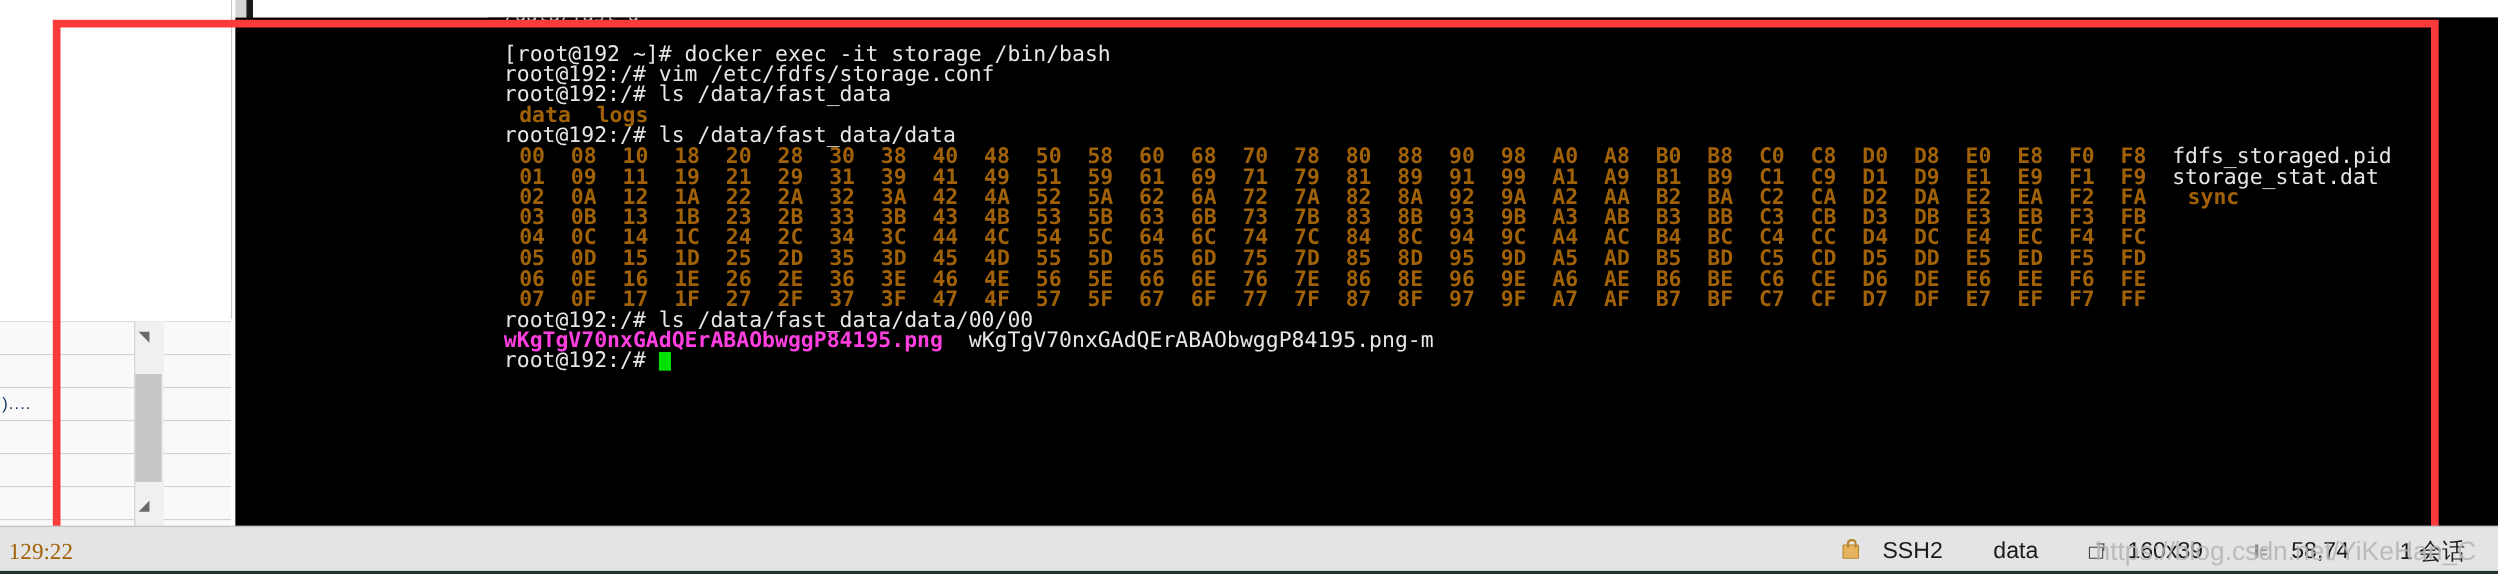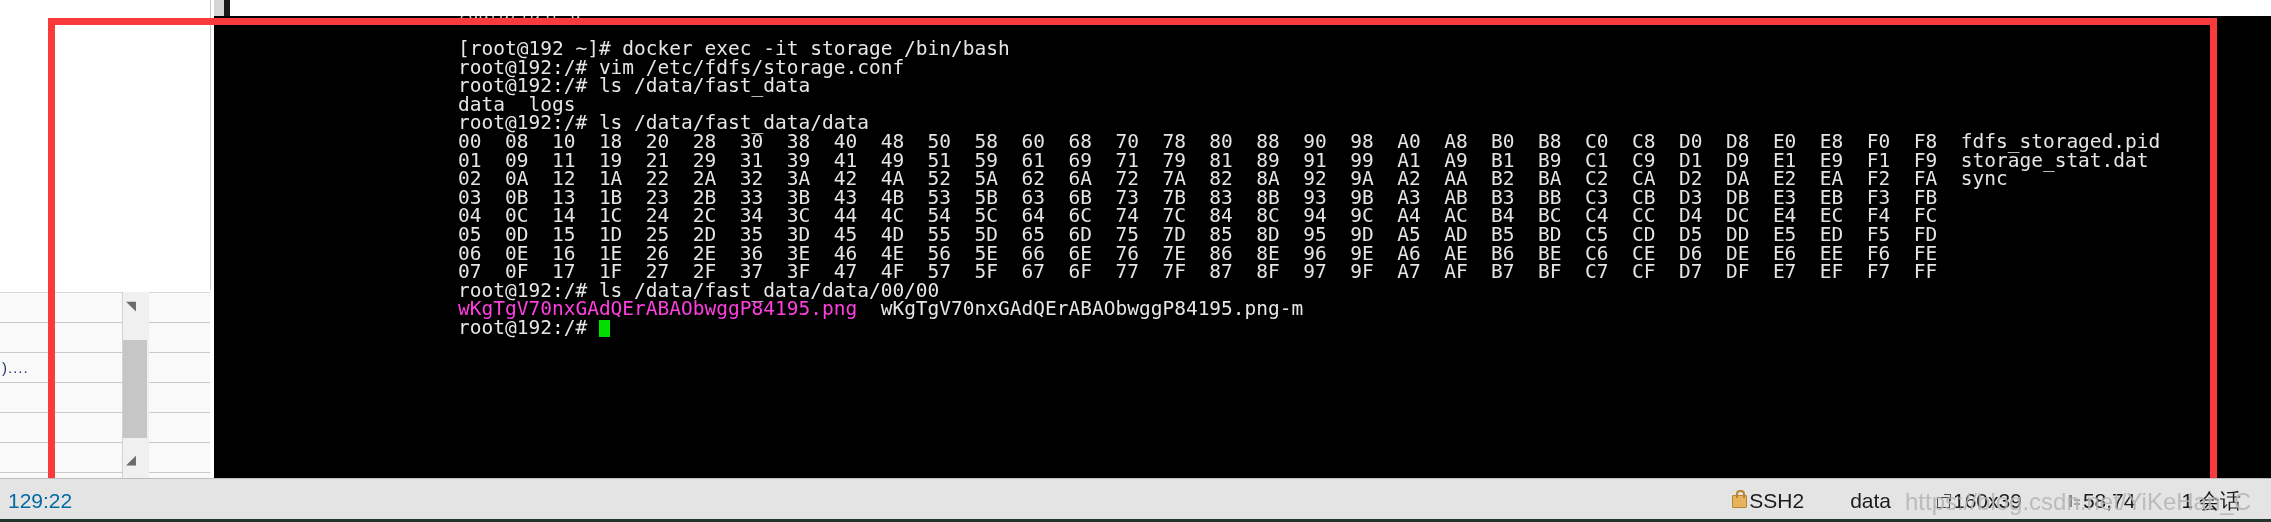--- a/index.html
+++ b/index.html
@@ -44,44 +44,44 @@
     font-family:"DejaVu Sans Mono", monospace;
     font-size:19.5px;
     line-height:18.6px;
     padding:6px 0 0 14px;
     box-sizing:border-box;
     white-space:pre;
     overflow:hidden;
   }
   .ln{height:18.6px;white-space:pre;}
   .w{color:#e6e6e6;}       
-  .b{color:#e5e5e5;font-weight:normal;}   
-  .m{color:#ff3fe0;font-weight:normal;}   
+  .b{color:#a16207;font-weight:bold;margin-left:14px;}   
+  .m{color:#ff3fe0;font-weight:bold;}   
   .cursor{display:inline-block;width:11px;height:17px;background:#00e000;vertical-align:-3px;}
 
   
   #red-box{
     position:absolute;left:48px;top:18px;width:2169px;height:470px;
     border:7px solid #fb3b3b;box-sizing:border-box;pointer-events:none;
   }
 
   
   #statusbar{
     position:absolute;left:0;top:478px;width:2271px;height:44px;
     background:#e4e4e4;border-top:1px solid #bdbdbd;
   }
   #status-left{
-    position:absolute;left:8px;top:10px;font-size:21px;color:#0369a1;
-    font-family:Liberation Sans, sans-serif;
+    position:absolute;left:8px;top:10px;font-size:21px;color:#a16207;
+    font-family:Liberation Serif, serif;
   }
   #status-right{
     position:absolute;right:30px;top:8px;height:28px;
     display:flex;align-items:center;gap:46px;font-size:21px;color:#1b1b1b;
   }
-  .st-item{display:flex;align-items:center;gap:2px;white-space:nowrap;}
+  .st-item{display:flex;align-items:center;gap:21px;white-space:nowrap;}
   .lock-ico{
     width:13px;height:11px;background:#e8b35e;border:1px solid #b8862f;
     position:relative;border-radius:1px;display:inline-block;
   }
   .lock-ico:before{
     content:"";position:absolute;left:3px;top:-6px;width:5px;height:6px;
     border:2px solid #b8862f;border-bottom:none;border-radius:4px 4px 0 0;
   }
   .size-ico{display:inline-block;width:14px;height:14px;position:relative;}
   .size-ico:before{content:"";position:absolute;left:0;top:3px;width:11px;height:9px;border:1.5px solid #4a4a4a;}

